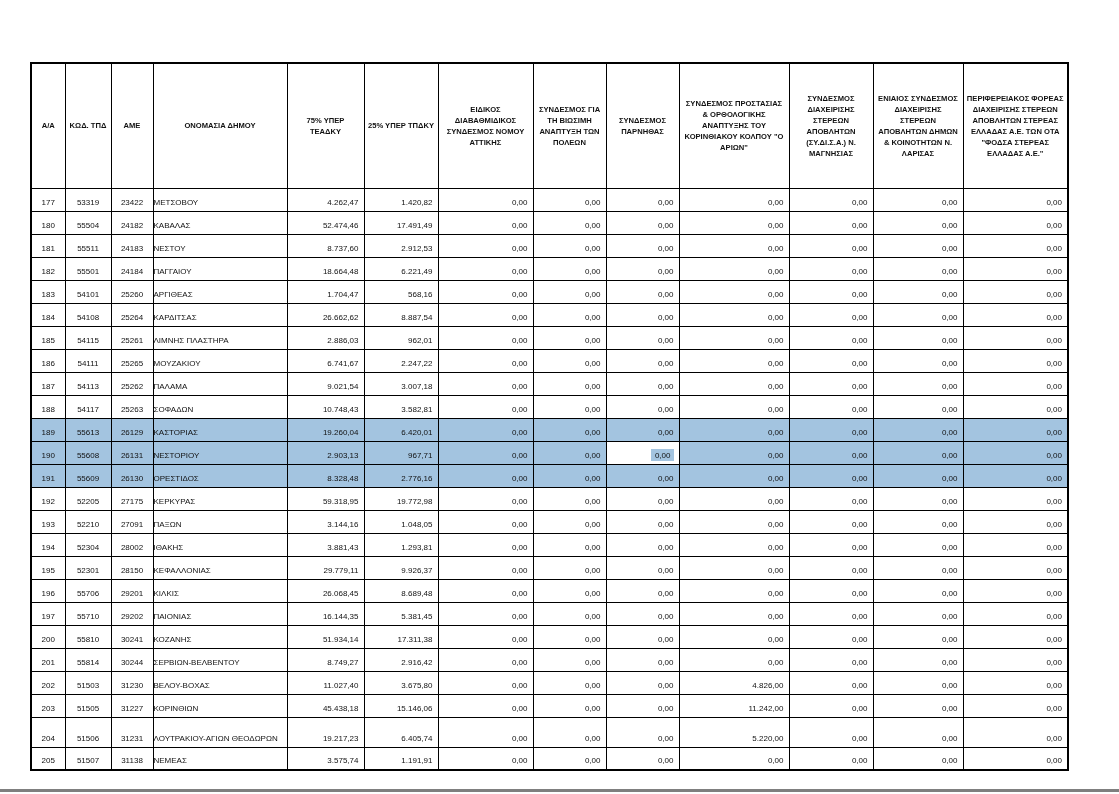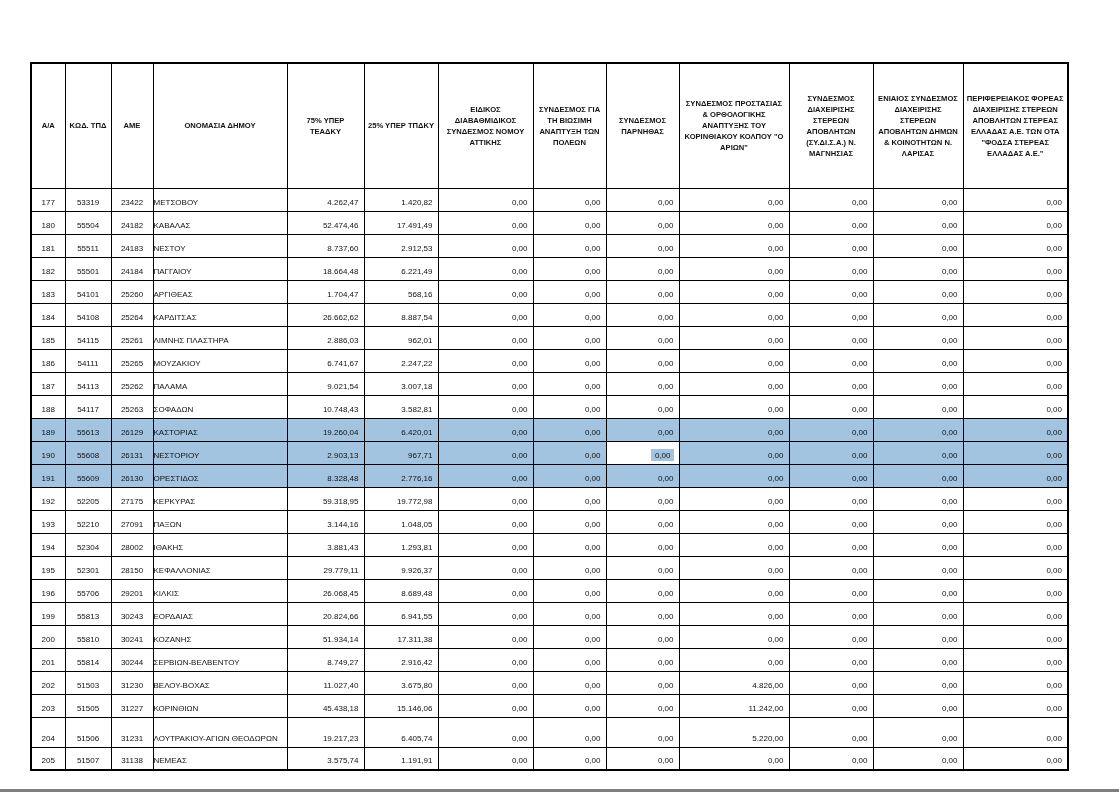--- a/index.html
+++ b/index.html
@@ -352,26 +352,26 @@
           <td class="a-right c-yper-25-tpdky">8.689,48</td>
           <td class="a-right c-eidikos-diavathmidikos-attikis">0,00</td>
           <td class="a-right c-syndesmos-viosimi-anaptyxi-poleon">0,00</td>
           <td class="a-right c-syndesmos-parnithas">0,00</td>
           <td class="a-right c-syndesmos-korinthiakou-arion">0,00</td>
           <td class="a-right c-sydisa-magnisias">0,00</td>
           <td class="a-right c-eniaios-syndesmos-larisas">0,00</td>
           <td class="a-right c-fodsa-stereas-elladas">0,00</td>
         </tr>
         <tr>
-          <td class="a-center c-aa">199</td>
-          <td class="a-center c-kod-tpd">55813</td>
-          <td class="a-center c-ame">30243</td>
-          <td class="a-left c-onomasia-dimou">ΕΟΡΔΑΙΑΣ</td>
-          <td class="a-right c-yper-75-teadky">20.824,66</td>
-          <td class="a-right c-yper-25-tpdky">6.941,55</td>
+          <td class="a-center c-aa">197</td>
+          <td class="a-center c-kod-tpd">55710</td>
+          <td class="a-center c-ame">29202</td>
+          <td class="a-left c-onomasia-dimou">ΠΑΙΟΝΙΑΣ</td>
+          <td class="a-right c-yper-75-teadky">16.144,35</td>
+          <td class="a-right c-yper-25-tpdky">5.381,45</td>
           <td class="a-right c-eidikos-diavathmidikos-attikis">0,00</td>
           <td class="a-right c-syndesmos-viosimi-anaptyxi-poleon">0,00</td>
           <td class="a-right c-syndesmos-parnithas">0,00</td>
           <td class="a-right c-syndesmos-korinthiakou-arion">0,00</td>
           <td class="a-right c-sydisa-magnisias">0,00</td>
           <td class="a-right c-eniaios-syndesmos-larisas">0,00</td>
           <td class="a-right c-fodsa-stereas-elladas">0,00</td>
         </tr>
         <tr>
           <td class="a-center c-aa">200</td>

